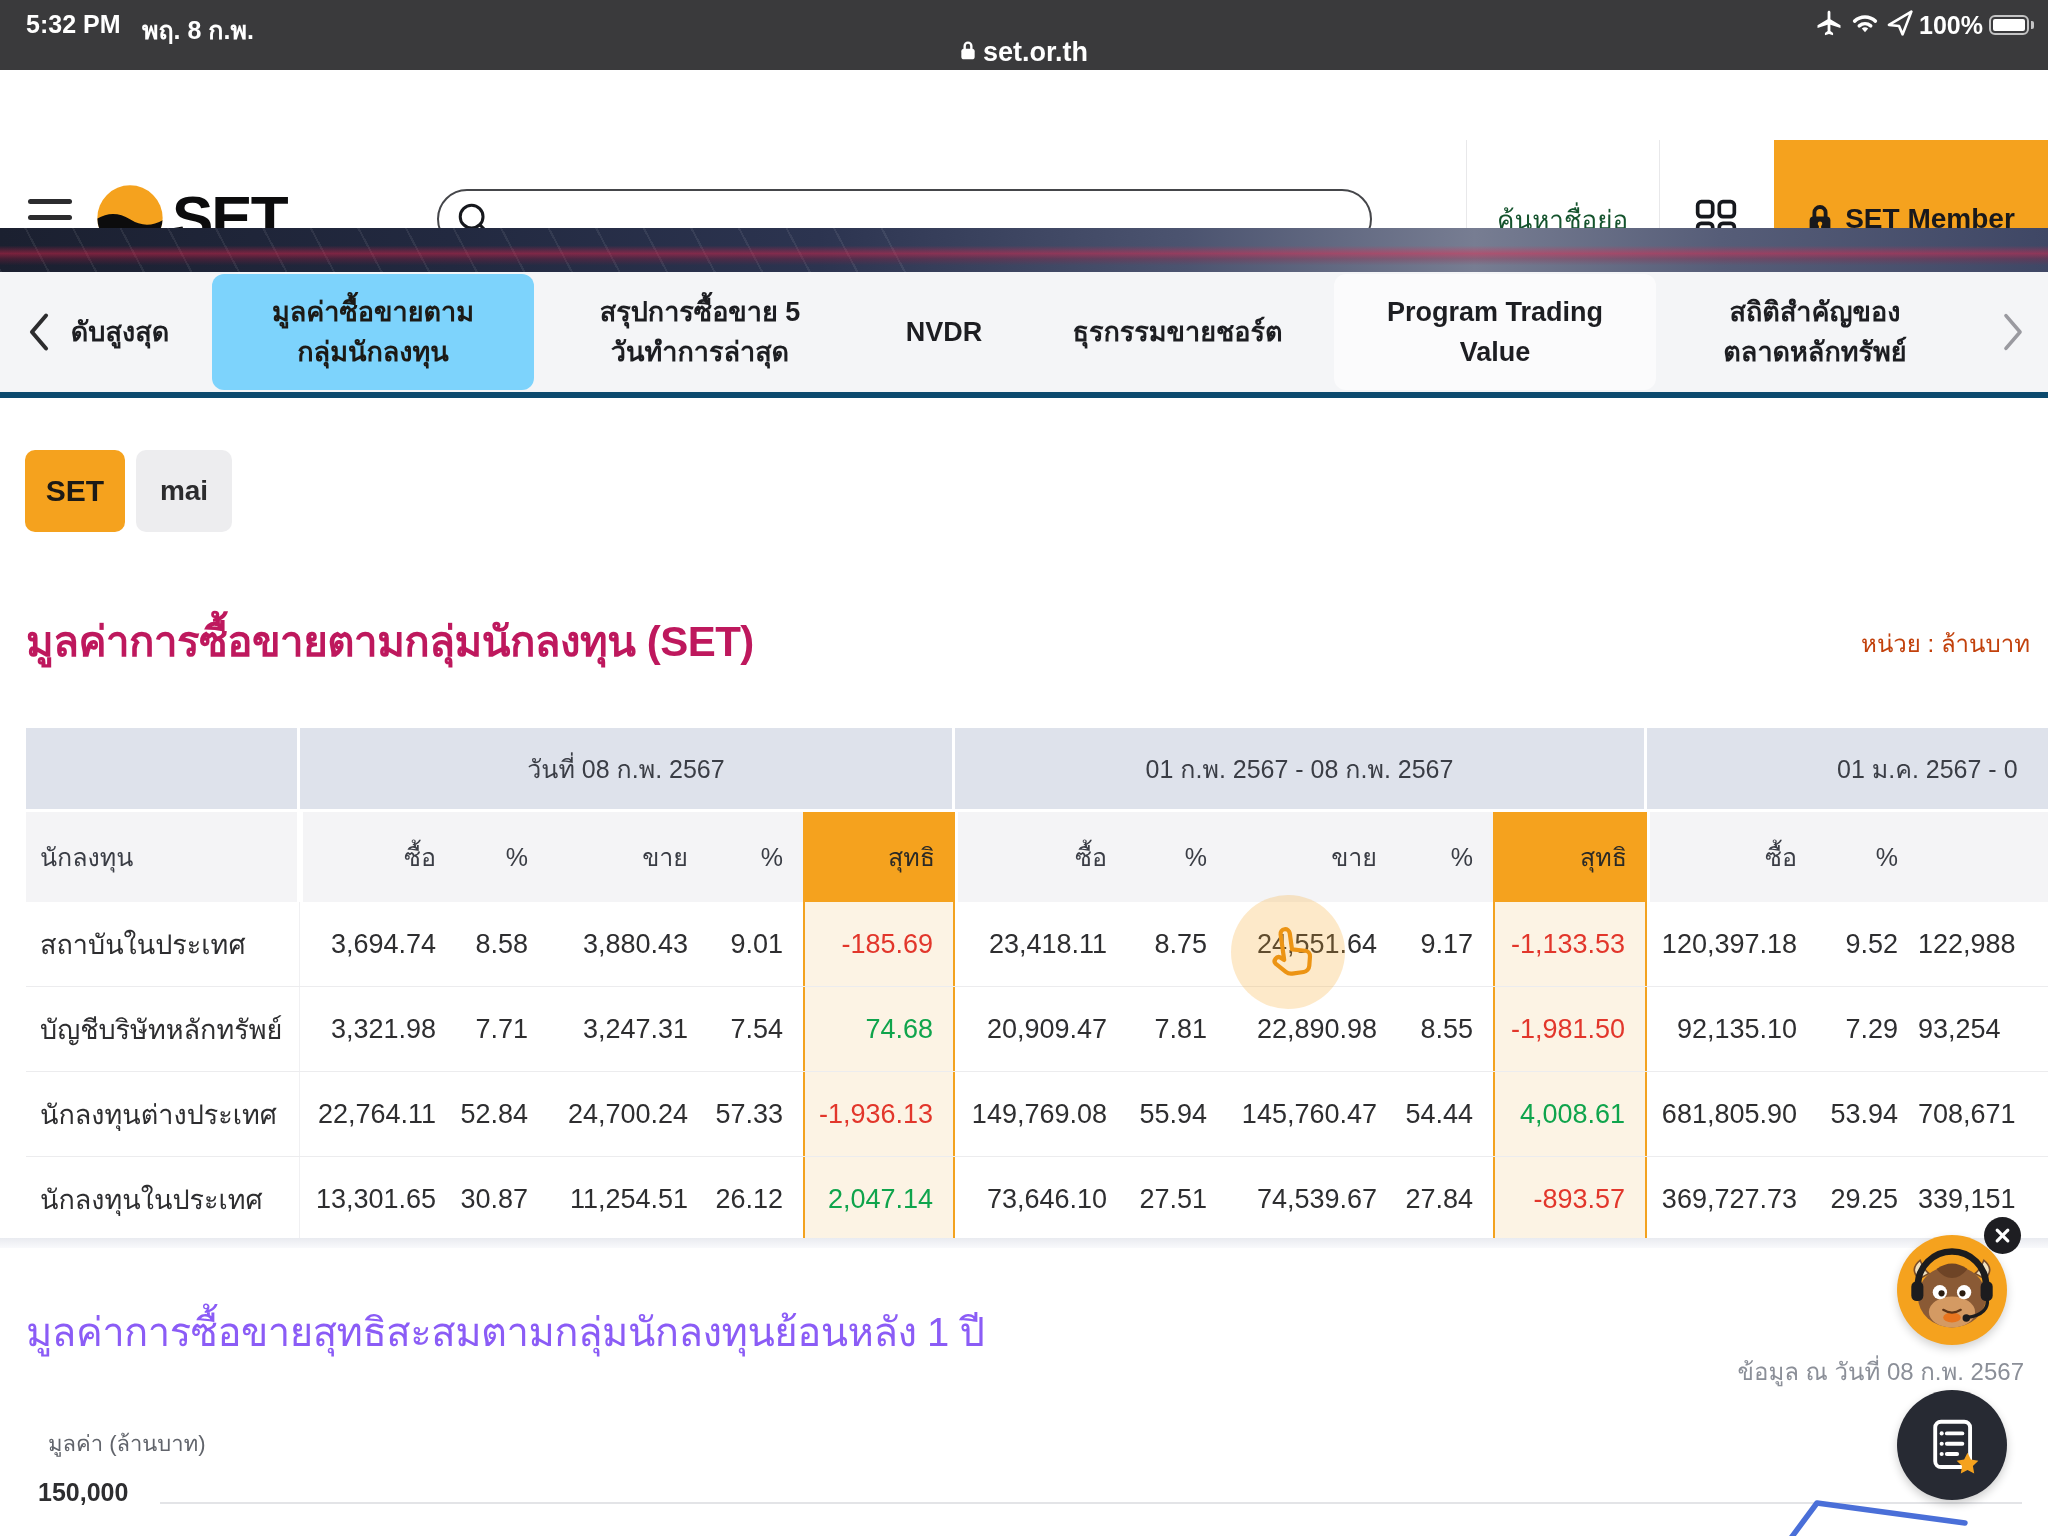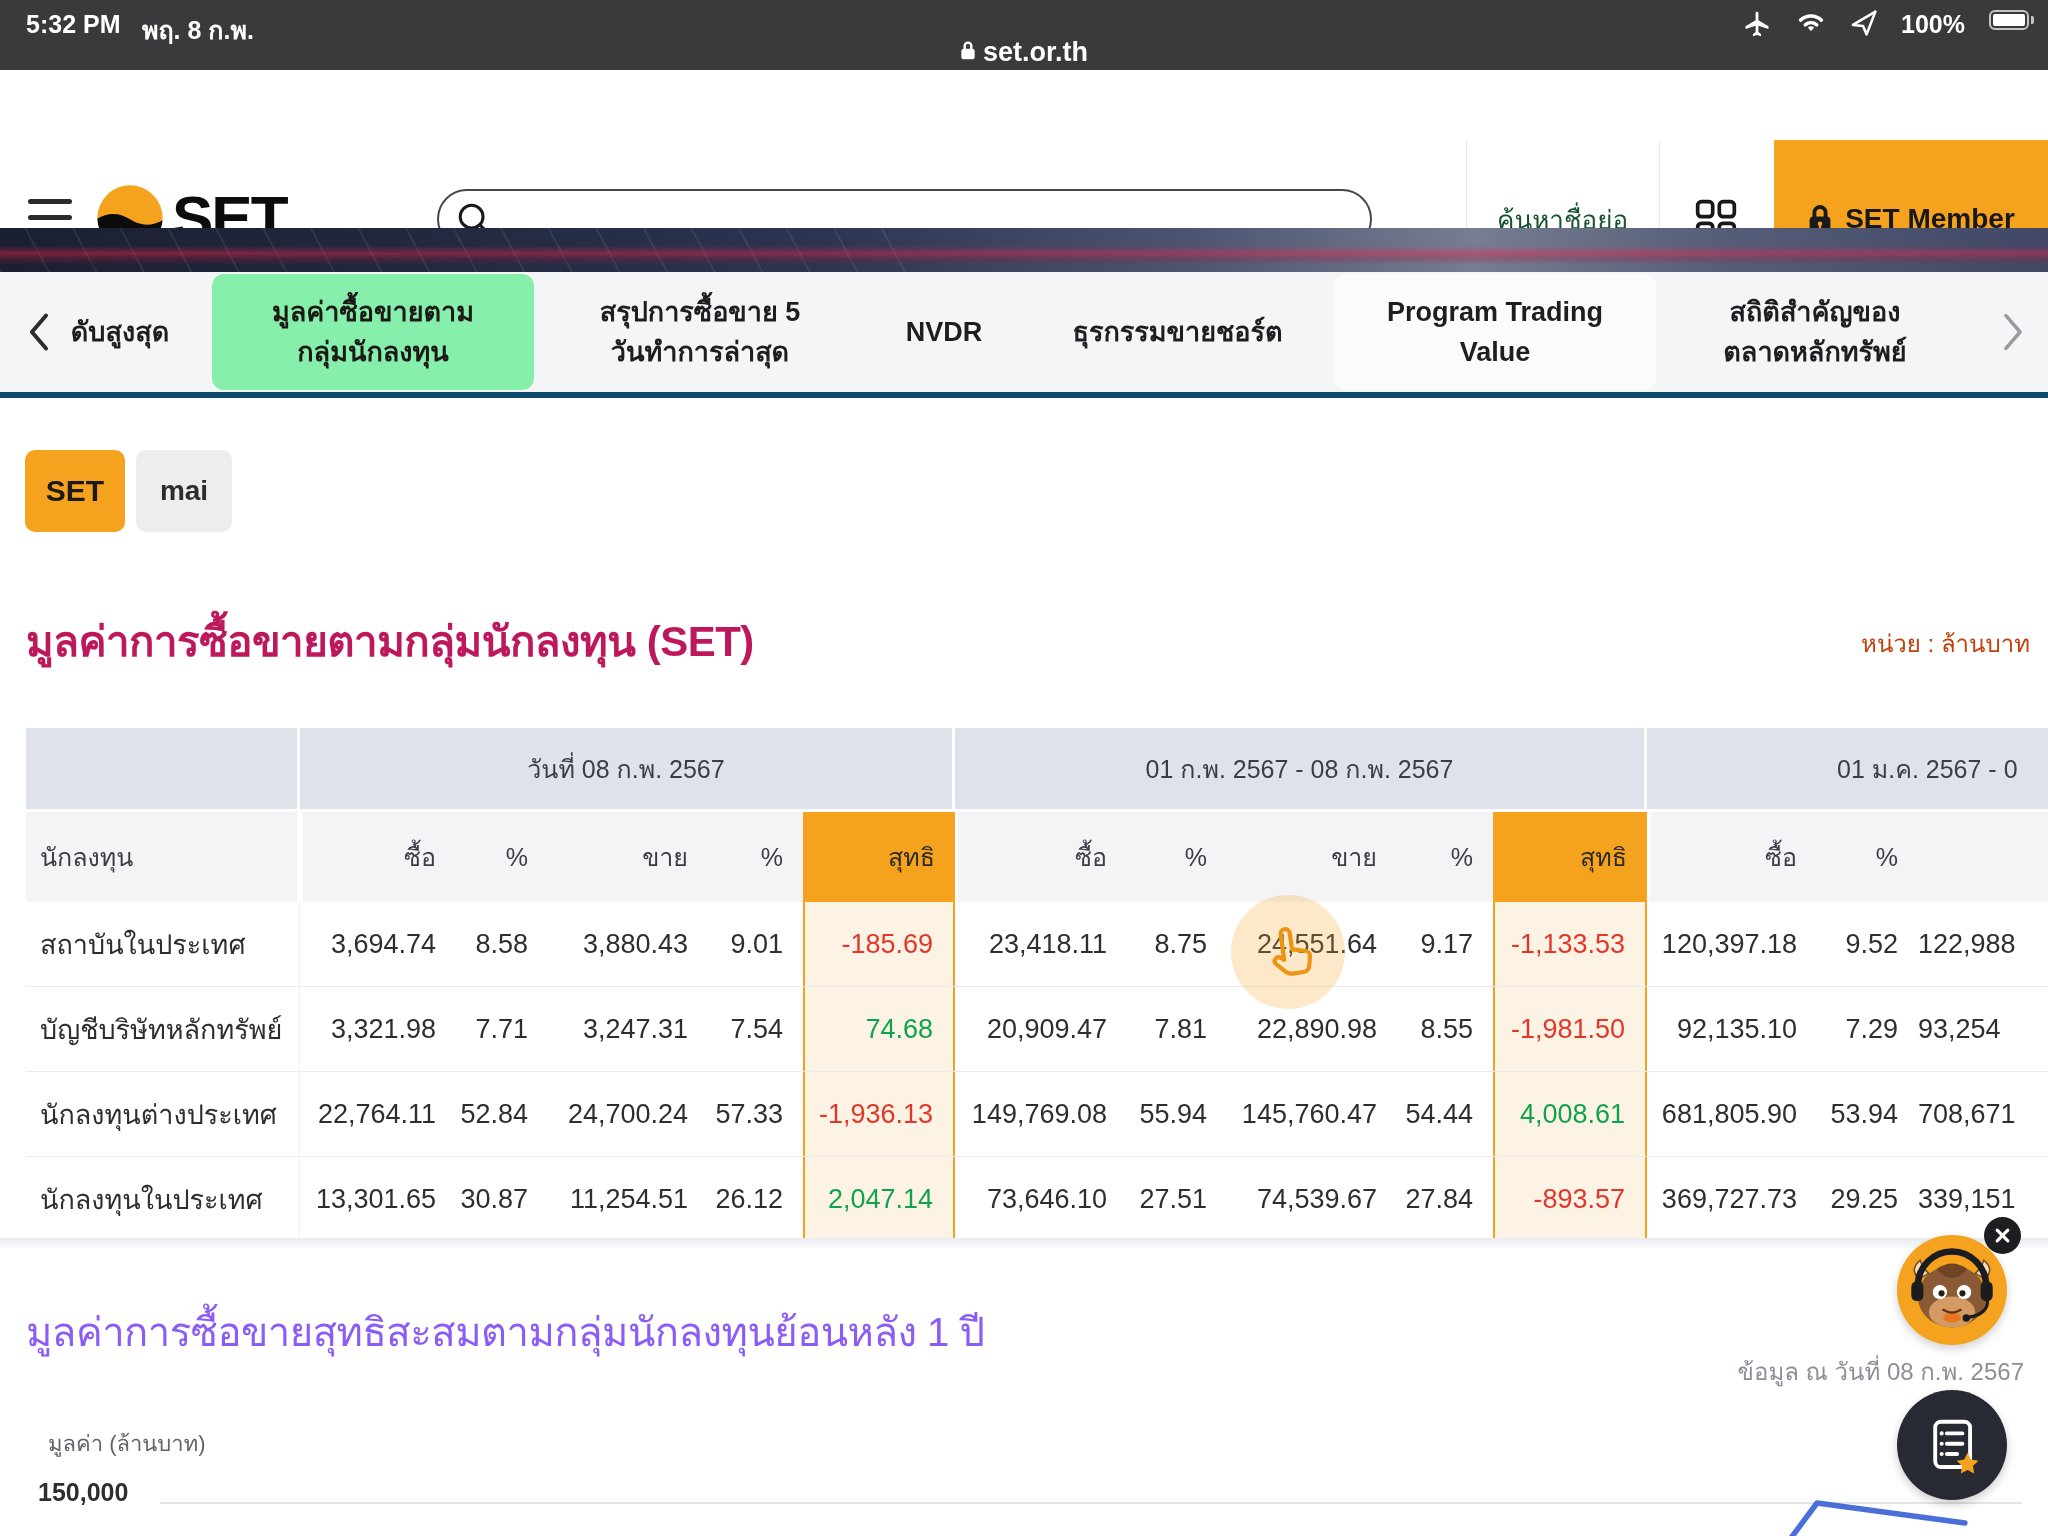--- a/index.html
+++ b/index.html
@@ -3,21 +3,21 @@
 <meta charset="utf-8">
 <style>
   html,body{margin:0;padding:0;background:#e9e9e9;}
   body{font-family:"Liberation Sans","DejaVu Sans",sans-serif;}
   #page{position:relative;width:2048px;height:1536px;overflow:hidden;background:#fff;}
 
   
   .statusbar{position:absolute;left:0;top:0;width:2048px;height:70px;background:#3a3a3c;color:#fff;}
   .sb-time{position:absolute;left:26px;top:10px;font-size:25px;font-weight:700;}
   .sb-date{position:absolute;left:142px;top:10px;font-size:25px;font-weight:700;}
-  .sb-right{position:absolute;right:14px;top:10px;display:flex;align-items:flex-start;gap:24px;height:30px;}
+  .sb-right{position:absolute;right:14px;top:10px;display:flex;align-items:center;gap:6px;height:30px;}
   .sb-batt-pct{font-size:25px;font-weight:700;}
   .urlrow{position:absolute;left:0;top:36px;width:2048px;height:32px;display:flex;align-items:center;justify-content:center;gap:7px;}
   .url-text{font-size:27px;font-weight:700;color:#fff;}
 
   
   .header{position:absolute;left:0;top:70px;width:2048px;height:158px;background:#fff;}
   .hamburger{position:absolute;left:28px;top:127px;width:46px;height:44px;cursor:pointer;}
   .hamburger span{position:absolute;left:0;width:44px;height:5px;background:#2c2c2e;border-radius:3px;}
   .hamburger span:nth-child(1){top:2px;}
   .hamburger span:nth-child(2){top:18px;}
@@ -39,21 +39,21 @@
   .banner{position:absolute;left:0;top:228px;width:2048px;height:44px;
     background:linear-gradient(90deg,#1b2030 0%,#222940 22%,#2c3450 40%,#4c5470 58%,#777d92 72%,#565d78 84%,#3f4765 100%);overflow:hidden;}
   .banner .streak{position:absolute;left:0;top:0;width:100%;height:100%;
     background:linear-gradient(180deg,transparent 40%,rgba(235,35,75,.45) 58%,rgba(170,25,60,.28) 70%,transparent 85%);}
   .banner .wire{position:absolute;left:0;top:0;width:45%;height:100%;
     background:repeating-linear-gradient(62deg,rgba(255,255,255,.07) 0 2px,transparent 2px 42px);}
 
   
   .tabbar{position:absolute;left:0;top:272px;width:2048px;height:120px;background:#f4f5f7;border-bottom:6px solid #0c4a6e;}
   .tab{position:absolute;top:2px;height:116px;display:flex;flex-direction:column;align-items:center;justify-content:center;font-size:27px;font-weight:600;color:#1d1e22;line-height:40px;cursor:pointer;text-align:center;border-radius:12px;}
-  .tab.active{background:#86efac;font-weight:700;color:#1c1a16;}
+  .tab.active{background:#7dd3fc;font-weight:700;color:#1c1a16;}
   .tab.hover{background:#fbfbfc;}
   .nav-chev{position:absolute;top:0;height:120px;display:flex;align-items:center;cursor:pointer;}
 
   
   .mkt-btn{position:absolute;top:450px;height:82px;border:0;border-radius:10px;font-weight:700;cursor:pointer;font-family:inherit;}
   .mkt-set{left:25px;width:100px;background:#F5A21E;color:#1c1a16;font-size:30px;}
   .mkt-mai{left:136px;width:96px;background:#ededef;color:#2c2c2e;font-size:28px;font-weight:600;}
 
   
   .tbl-title{position:absolute;left:26px;top:608px;font-size:42px;font-weight:800;color:#be185d;letter-spacing:-.5px;}

